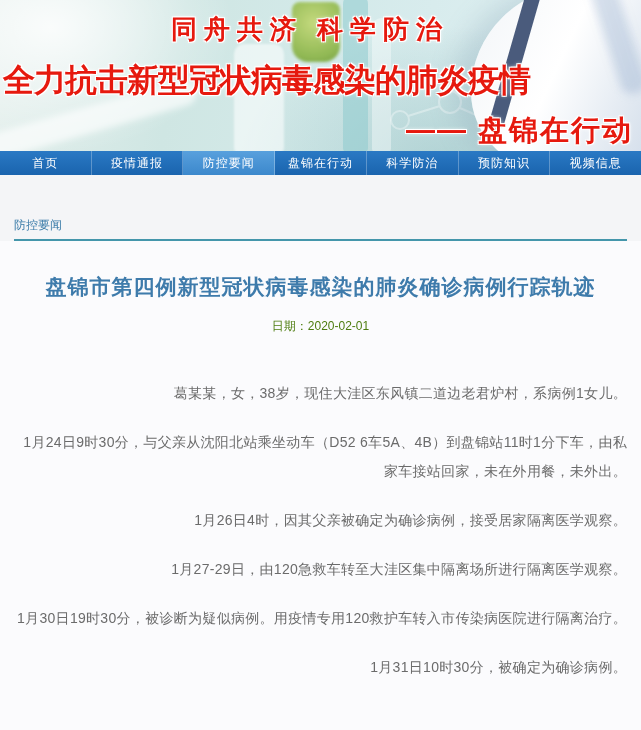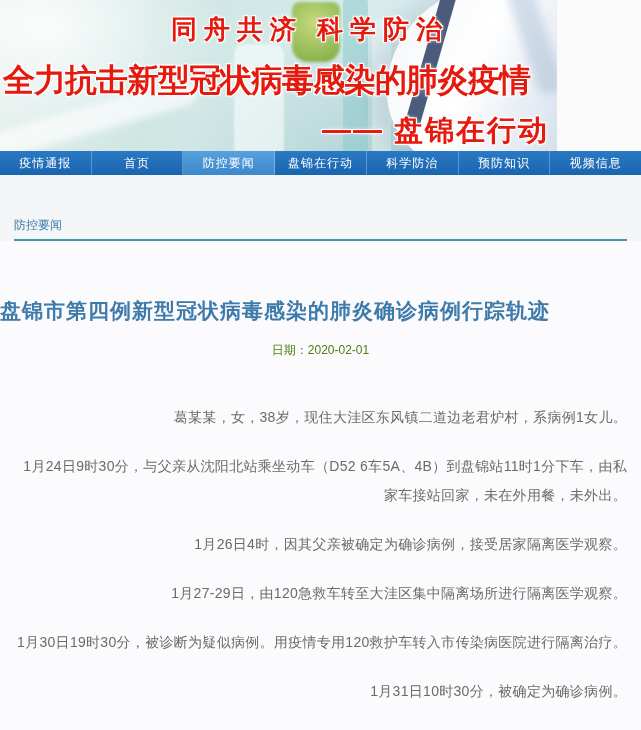--- a/index.html
+++ b/index.html
@@ -3,21 +3,21 @@
 <meta charset="utf-8">
 <style>
   html,body{margin:0;padding:0;}
   body{
     width:641px;height:730px;
     font-family:"Liberation Sans","DejaVu Sans",sans-serif;
     background:#fbfbfc;overflow:hidden;position:relative;
   }
   
   .banner{
-    position:relative;width:557px;height:151px;overflow:hidden;
+    position:relative;width:641px;height:151px;overflow:hidden;
     background:
       radial-gradient(ellipse 260px 180px at 8% 18%, rgba(255,255,255,.85), rgba(255,255,255,0) 70%),
       radial-gradient(ellipse 300px 200px at 70% 110%, rgba(124,176,178,.45), rgba(124,176,178,0) 70%),
       linear-gradient(100deg,#e4efec 0%,#cfe6e3 28%,#d4eaea 52%,#dceef0 78%,#e2f0f2 100%);
   }
   .streak{position:absolute;left:-30px;top:108px;width:230px;height:26px;
     background:rgba(255,255,255,.65);transform:rotate(-16deg);border-radius:12px;filter:blur(3px);}
   .tube{position:absolute;border-radius:10px 10px 6px 6px;}
   .tube-white{left:234px;top:44px;width:50px;height:110px;background:rgba(255,255,255,.55);filter:blur(1px);}
   .tube-teal{left:343px;top:-6px;width:25px;height:160px;background:rgba(142,202,206,.55);filter:blur(.5px);}
@@ -44,21 +44,21 @@
     color:#fff;font-size:12px;cursor:pointer;border-right:1px solid rgba(255,255,255,.28);
     letter-spacing:1px;}
   .nav-item:last-child{border-right:none;}
   .nav-item.active{background:linear-gradient(#58a0dd,#3c88cc);}
   
   .crumb-section{background:#f4f5f7;padding-top:42px;}
   .crumb-label{font-size:12px;color:#3b7ca9;padding:0 0 5px 14px;}
   .crumb-line{height:2px;background:#4496ab;margin:0 14px 0 14px;}
   
   .article{background:#fbfbfd;min-height:490px;}
-  .article-title{margin:0;padding-top:56px;text-align:left;
+  .article-title{margin:0;padding-top:32px;text-align:center;
     font-size:21px;font-weight:bold;color:#3e7bab;letter-spacing:1px;}
   .article-date{margin-top:17px;text-align:center;font-size:12px;color:#4d7c0f;}
   .paragraphs{margin-top:44px;padding:0 14px;text-align:right;}
   .paragraphs p{margin:0 0 20px 0;font-size:14px;line-height:29px;color:#6b6b6b;letter-spacing:.3px;}
 </style>
 </head>
 <body>
 
 <div class="banner">
   <div class="streak"></div>
@@ -80,22 +80,22 @@
   <div class="doctor">
     <div class="coat-shade"></div>
   </div>
   <div class="stetho"></div>
   <div class="slogan slogan-top" style="color:#e6190e">同舟共济 科学防治</div>
   <div class="slogan slogan-sub" style="color:#e6190e">—— 盘锦在行动</div>
   <div class="slogan slogan-main" style="color:#e6190e">全力抗击新型冠状病毒感染的肺炎疫情</div>
 </div>
 
 <div class="nav">
+  <div class="nav-item">首页</div>
   <div class="nav-item">疫情通报</div>
-  <div class="nav-item">首页</div>
   <div class="nav-item active">防控要闻</div>
   <div class="nav-item">盘锦在行动</div>
   <div class="nav-item">科学防治</div>
   <div class="nav-item">预防知识</div>
   <div class="nav-item">视频信息</div>
 </div>
 
 <div class="crumb-section">
   <div class="crumb-label">防控要闻</div>
   <div class="crumb-line"></div>

